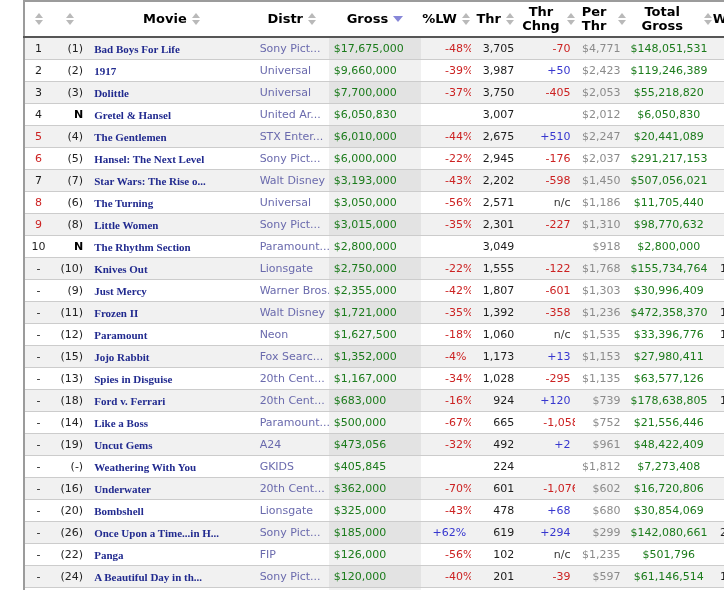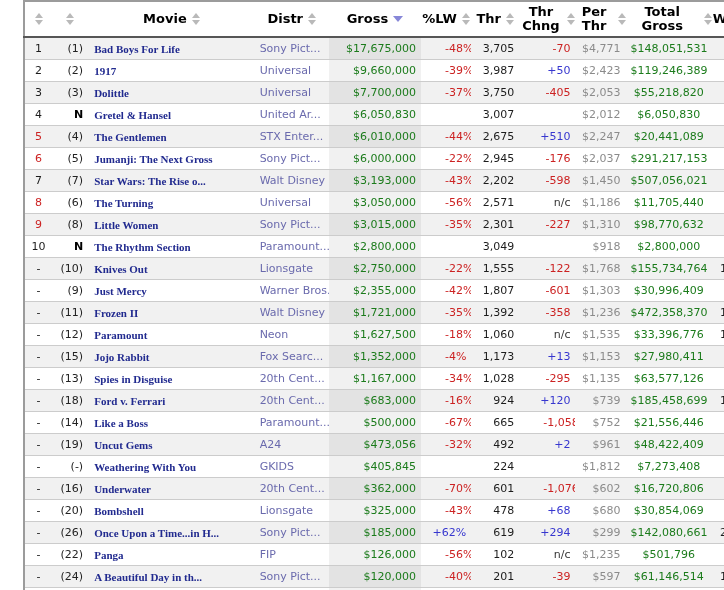--- a/index.html
+++ b/index.html
@@ -32,21 +32,21 @@
   tbody tr{background:#fff;}
   tbody tr.stripe{background:var(--stripe);}
   td.c-rank{text-align:center;color:var(--dark);}
   td.c-rank.rank-red{color:var(--red);}
   td.c-prev{text-align:right;color:#222;}
   td.c-prev.new-flag{font-weight:bold;color:#000;}
   td.c-movie{text-align:left;padding-left:6px;font-family:Liberation Serif, serif;}
   .movie-link{font-weight:bold;color:var(--blue-title);cursor:pointer;}
   td.c-distr{text-align:left;}
   .distr-link{color:var(--purple-distr);cursor:pointer;}
-  td.c-gross{text-align:right;color:var(--green);background:rgba(0,0,0,0.055);}
+  td.c-gross{color:var(--green);background:rgba(0,0,0,0.055);}
   td.c-lw,td.c-chng{text-align:right;}
   td.c-thr{text-align:right;color:var(--dark);}
   td.c-per{text-align:right;color:var(--gray-per);}
   td.c-total{text-align:center;color:var(--green);}
   td.c-w{text-align:right;color:var(--dark);padding-right:7px;}
   .neg{color:var(--red);padding-left:24px;}
   .pos{color:var(--pos-blue);}
   .nc{color:#333;}
 </style>
 </head>
@@ -227,21 +227,21 @@
     <td class="c-lw neg">-44%</td>
     <td class="c-thr">2,675</td>
     <td class="c-chng pos">+510</td>
     <td class="c-per">$2,247</td>
     <td class="c-total">$20,441,089</td>
     <td class="c-w">2</td>
   </tr>
         <tr>
     <td class="c-rank rank-red">6</td>
     <td class="c-prev">(5)</td>
-    <td class="c-movie"><span class="movie-link">Jumanji: The Next Gross</span></td>
+    <td class="c-movie"><span class="movie-link">Hansel: The Next Level</span></td>
     <td class="c-distr"><span class="distr-link">Sony Pict...</span></td>
     <td class="c-gross">$6,000,000</td>
     <td class="c-lw neg">-22%</td>
     <td class="c-thr">2,945</td>
     <td class="c-chng neg">-176</td>
     <td class="c-per">$2,037</td>
     <td class="c-total">$291,217,153</td>
     <td class="c-w">8</td>
   </tr>
         <tr class="stripe">
@@ -377,21 +377,21 @@
         <tr class="stripe">
     <td class="c-rank">-</td>
     <td class="c-prev">(18)</td>
     <td class="c-movie"><span class="movie-link">Ford v. Ferrari</span></td>
     <td class="c-distr"><span class="distr-link">20th Cent...</span></td>
     <td class="c-gross">$683,000</td>
     <td class="c-lw neg">-16%</td>
     <td class="c-thr">924</td>
     <td class="c-chng pos">+120</td>
     <td class="c-per">$739</td>
-    <td class="c-total">$185,458,699</td>
+    <td class="c-total">$178,638,805</td>
     <td class="c-w">12</td>
   </tr>
         <tr>
     <td class="c-rank">-</td>
     <td class="c-prev">(14)</td>
     <td class="c-movie"><span class="movie-link">Like a Boss</span></td>
     <td class="c-distr"><span class="distr-link">Paramount...</span></td>
     <td class="c-gross">$500,000</td>
     <td class="c-lw neg">-67%</td>
     <td class="c-thr">665</td>

